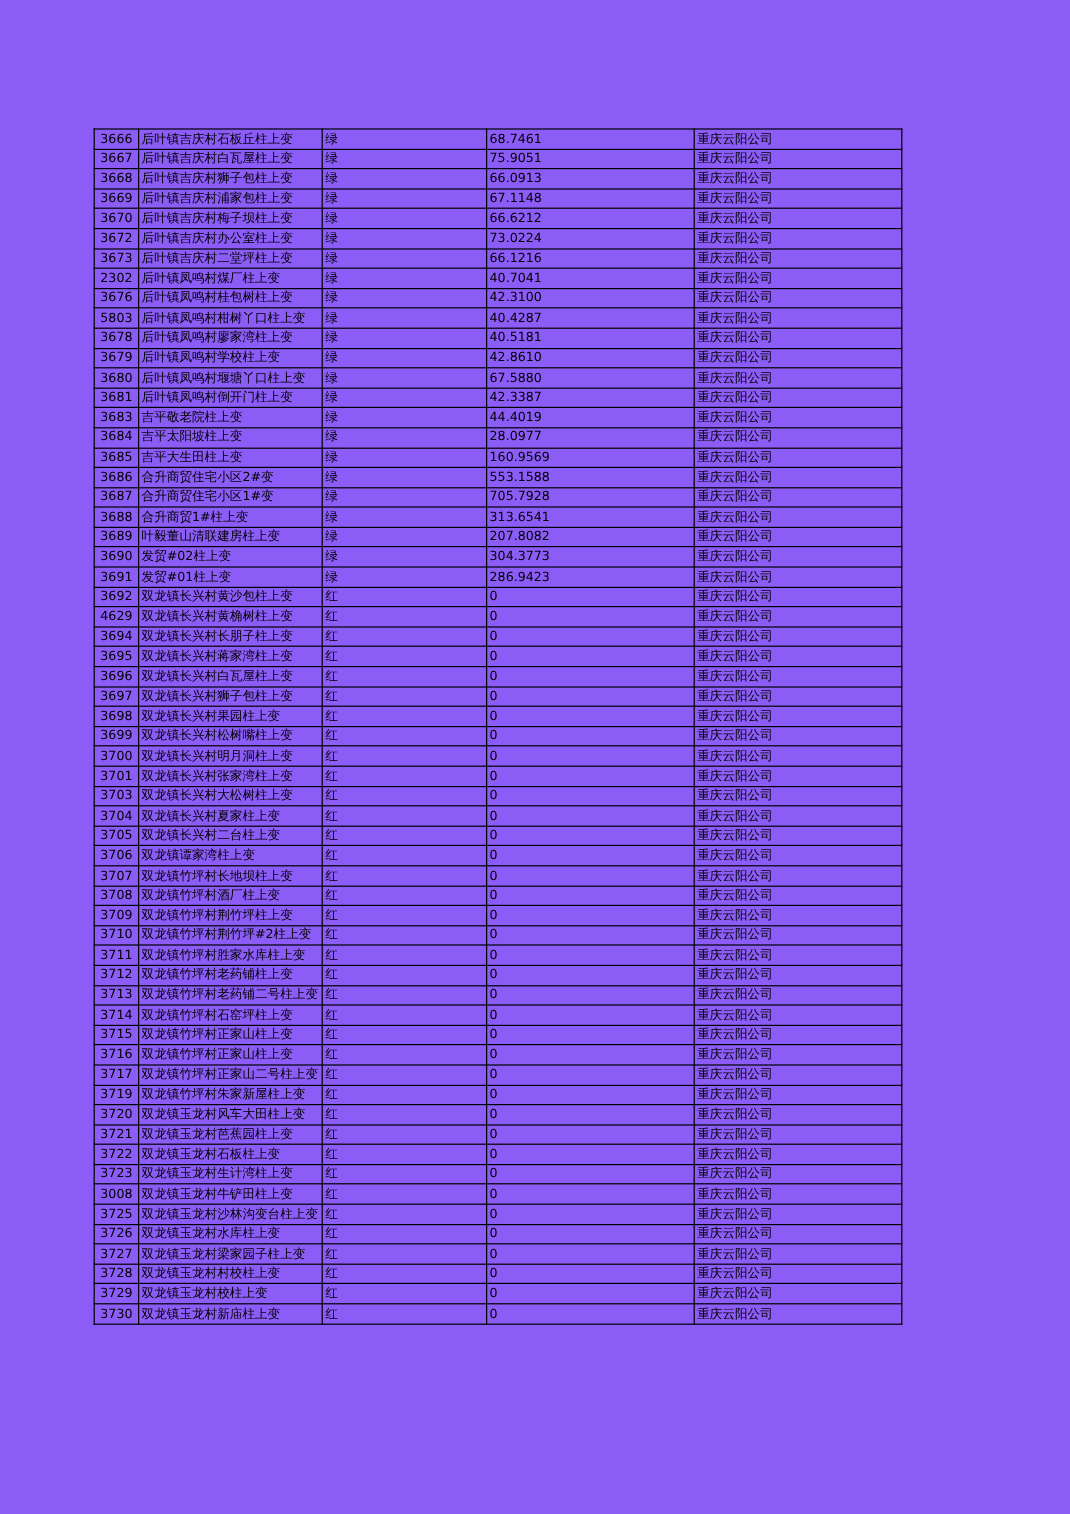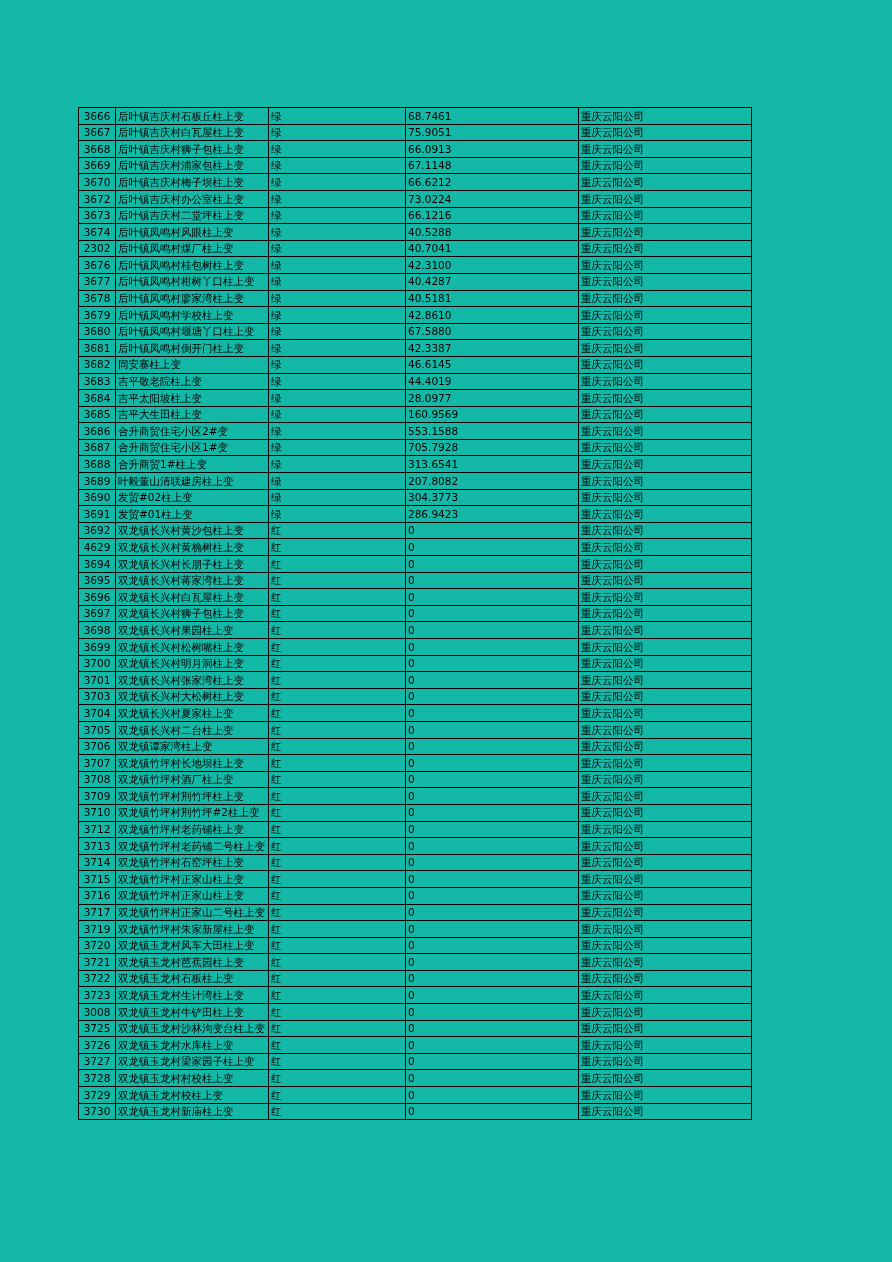--- a/index.html
+++ b/index.html
@@ -10,21 +10,21 @@
   body {
     width: 892px;
     height: 1262px;
     font-family: "DejaVu Sans", "Liberation Sans", sans-serif;
     color: #000000;
   }
   .page {
     position: relative;
     width: 892px;
     height: 1262px;
-    background: #14b8a6;
+    background: #8b5cf6;
     box-sizing: border-box;
   }
   .table-wrap {
     position: absolute;
     left: 78px;
     top: 107px;
     width: 648px;
   }
   table.data {
     border-collapse: collapse;
@@ -114,42 +114,35 @@
             <td class="c-company">重庆云阳公司</td>
           </tr>
           <tr>
             <td class="c-id">3673</td>
             <td class="c-name">后叶镇吉庆村二堂坪柱上变</td>
             <td class="c-color">绿</td>
             <td class="c-value">66.1216</td>
             <td class="c-company">重庆云阳公司</td>
           </tr>
           <tr>
-            <td class="c-id">3674</td>
-            <td class="c-name">后叶镇凤鸣村风眼柱上变</td>
-            <td class="c-color">绿</td>
-            <td class="c-value">40.5288</td>
-            <td class="c-company">重庆云阳公司</td>
-          </tr>
-          <tr>
             <td class="c-id">2302</td>
             <td class="c-name">后叶镇凤鸣村煤厂柱上变</td>
             <td class="c-color">绿</td>
             <td class="c-value">40.7041</td>
             <td class="c-company">重庆云阳公司</td>
           </tr>
           <tr>
             <td class="c-id">3676</td>
             <td class="c-name">后叶镇凤鸣村桂包树柱上变</td>
             <td class="c-color">绿</td>
             <td class="c-value">42.3100</td>
             <td class="c-company">重庆云阳公司</td>
           </tr>
           <tr>
-            <td class="c-id">3677</td>
+            <td class="c-id">5803</td>
             <td class="c-name">后叶镇凤鸣村柑树丫口柱上变</td>
             <td class="c-color">绿</td>
             <td class="c-value">40.4287</td>
             <td class="c-company">重庆云阳公司</td>
           </tr>
           <tr>
             <td class="c-id">3678</td>
             <td class="c-name">后叶镇凤鸣村廖家湾柱上变</td>
             <td class="c-color">绿</td>
             <td class="c-value">40.5181</td>
@@ -170,27 +163,20 @@
             <td class="c-company">重庆云阳公司</td>
           </tr>
           <tr>
             <td class="c-id">3681</td>
             <td class="c-name">后叶镇凤鸣村倒开门柱上变</td>
             <td class="c-color">绿</td>
             <td class="c-value">42.3387</td>
             <td class="c-company">重庆云阳公司</td>
           </tr>
           <tr>
-            <td class="c-id">3682</td>
-            <td class="c-name">同安寨柱上变</td>
-            <td class="c-color">绿</td>
-            <td class="c-value">46.6145</td>
-            <td class="c-company">重庆云阳公司</td>
-          </tr>
-          <tr>
             <td class="c-id">3683</td>
             <td class="c-name">吉平敬老院柱上变</td>
             <td class="c-color">绿</td>
             <td class="c-value">44.4019</td>
             <td class="c-company">重庆云阳公司</td>
           </tr>
           <tr>
             <td class="c-id">3684</td>
             <td class="c-name">吉平太阳坡柱上变</td>
             <td class="c-color">绿</td>
@@ -361,20 +347,27 @@
           <tr>
             <td class="c-id">3709</td>
             <td class="c-name">双龙镇竹坪村荆竹坪柱上变</td>
             <td class="c-color">红</td>
             <td class="c-value">0</td>
             <td class="c-company">重庆云阳公司</td>
           </tr>
           <tr>
             <td class="c-id">3710</td>
             <td class="c-name">双龙镇竹坪村荆竹坪#2柱上变</td>
+            <td class="c-color">红</td>
+            <td class="c-value">0</td>
+            <td class="c-company">重庆云阳公司</td>
+          </tr>
+          <tr>
+            <td class="c-id">3711</td>
+            <td class="c-name">双龙镇竹坪村胜家水库柱上变</td>
             <td class="c-color">红</td>
             <td class="c-value">0</td>
             <td class="c-company">重庆云阳公司</td>
           </tr>
           <tr>
             <td class="c-id">3712</td>
             <td class="c-name">双龙镇竹坪村老药铺柱上变</td>
             <td class="c-color">红</td>
             <td class="c-value">0</td>
             <td class="c-company">重庆云阳公司</td>

